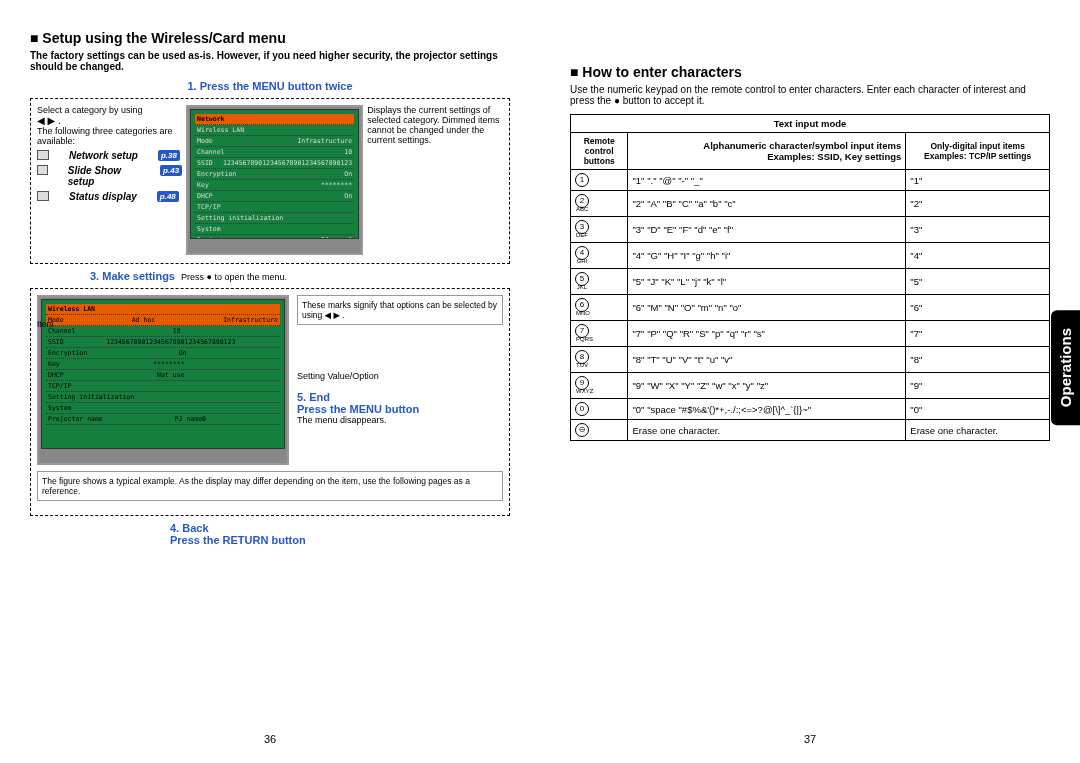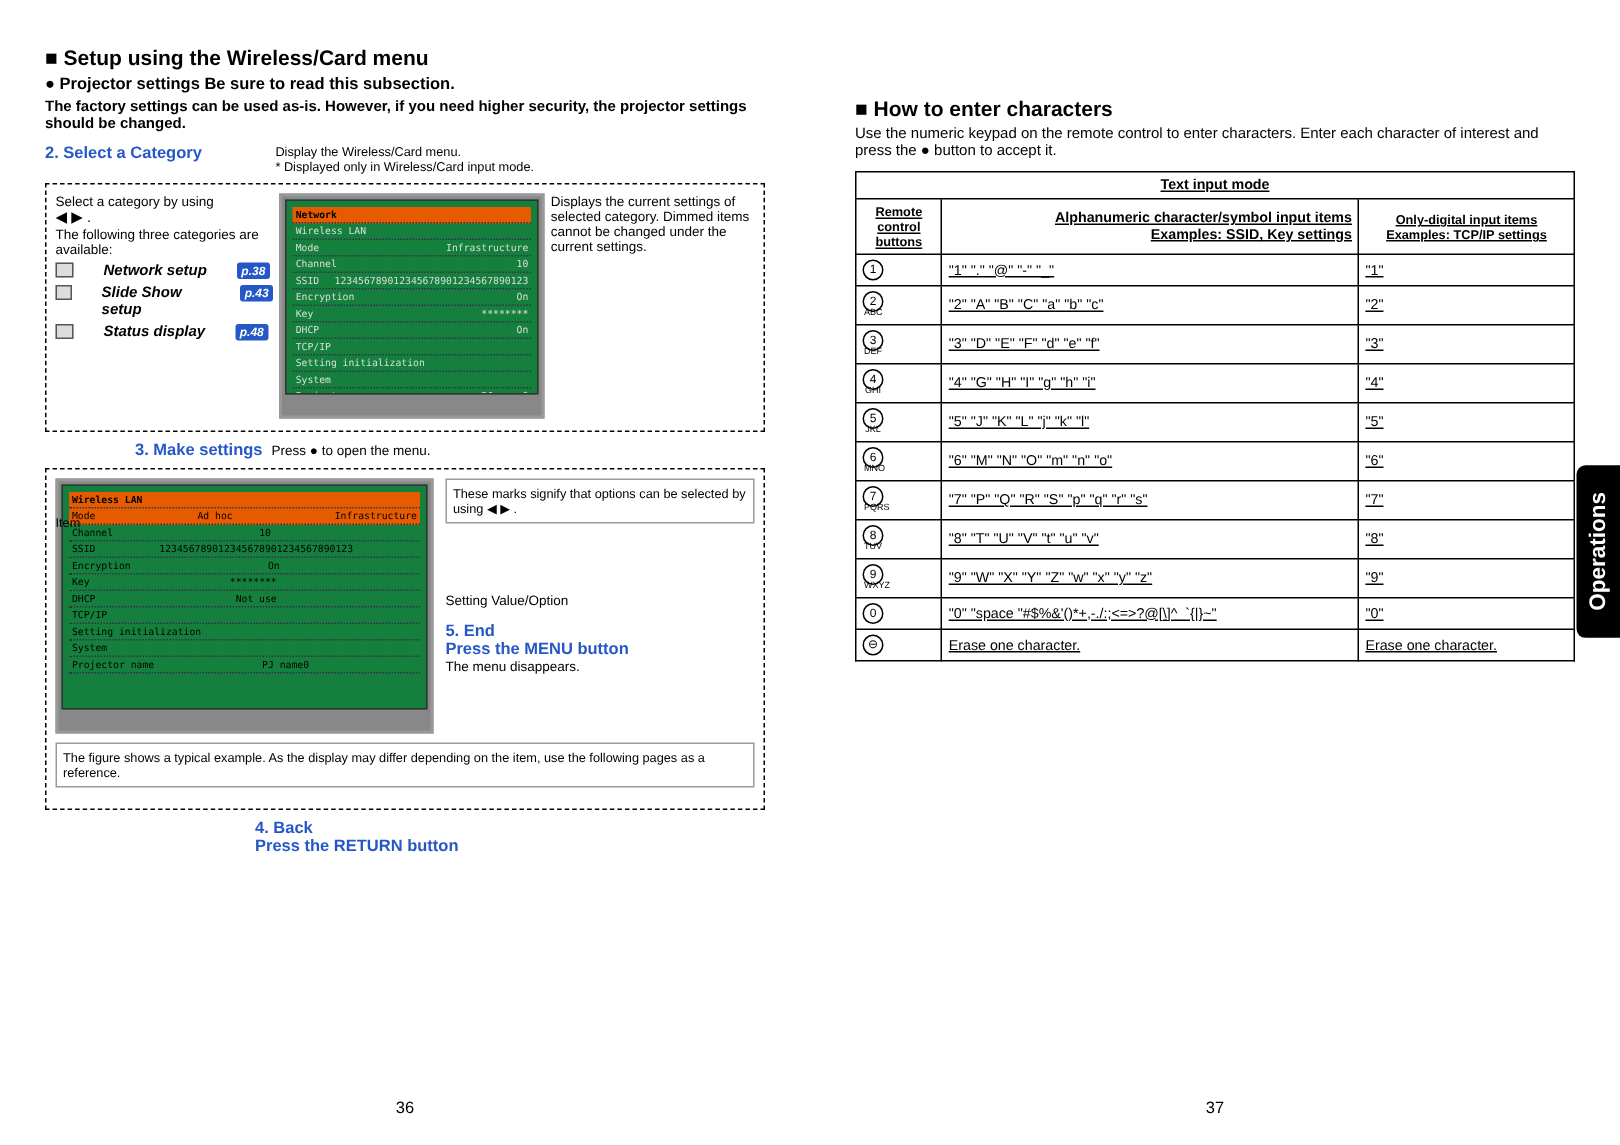--- a/index.html
+++ b/index.html
@@ -67,50 +67,42 @@
   .side-tab {
     position: absolute; right: 0; top: 310px;
     background: #000; color: #fff;
     writing-mode: vertical-rl; transform: rotate(180deg);
     font-size: 15px; font-weight: bold;
     padding: 18px 6px; border-radius: 0 6px 6px 0;
   }
   table.input-table {
     width: 100%; border-collapse: collapse; font-size: 9.5px;
     margin-top: 6px;
-    text-decoration: underline;
   }
   table.input-table th, table.input-table td {
     border: 1px solid #000; padding: 3px 4px; text-align: left;
     vertical-align: middle;
   }
   table.input-table th { font-weight: bold; text-align: center; }
   .keycircle {
     display:inline-block; width:14px; height:14px; border:1px solid #000;
     border-radius:50%; text-align:center; line-height:11px; font-size:8px;
     position:relative;
   }
   .keylabel { font-size:6px; display:block; line-height:5px; margin-top:1px;}
   .center { text-align:center; }
 </style>
 </head>
 <body>
 
 <div class="page">
   <div class="section-heading sq">■ Setup using the Wireless/Card menu</div>
-  <div class="bulletline bullet">Projector settings Be sure to read this subsection.</div>
   <div style="font-size:10px; font-weight:bold; margin-bottom:8px;">The factory settings can be used as-is. However, if you need higher security, the projector settings should be changed.</div>
 
-  <div class="flex">
-    <div class="blue" style="width:32%;">2. Select a Category</div>
-    <div style="width:68%; font-size:8.5px;">
-      <span>Display the Wireless/Card menu.</span><br>
-      <span>* Displayed only in Wireless/Card input mode.</span>
-    </div>
-  </div>
+  <div class="blue" style="text-align:center; margin-bottom:2px;">1. Press the MENU button twice</div>
 
   <div class="dashed-box">
     <div class="flex">
       <div class="cat-left">
         <div class="small">Select a category by using</div>
         <div class="arrows">◀ ▶ .</div>
         <div class="small">The following three categories are available:</div>
         <div class="cat-list">
           <div>
               <span class="icon-sq"></span>

